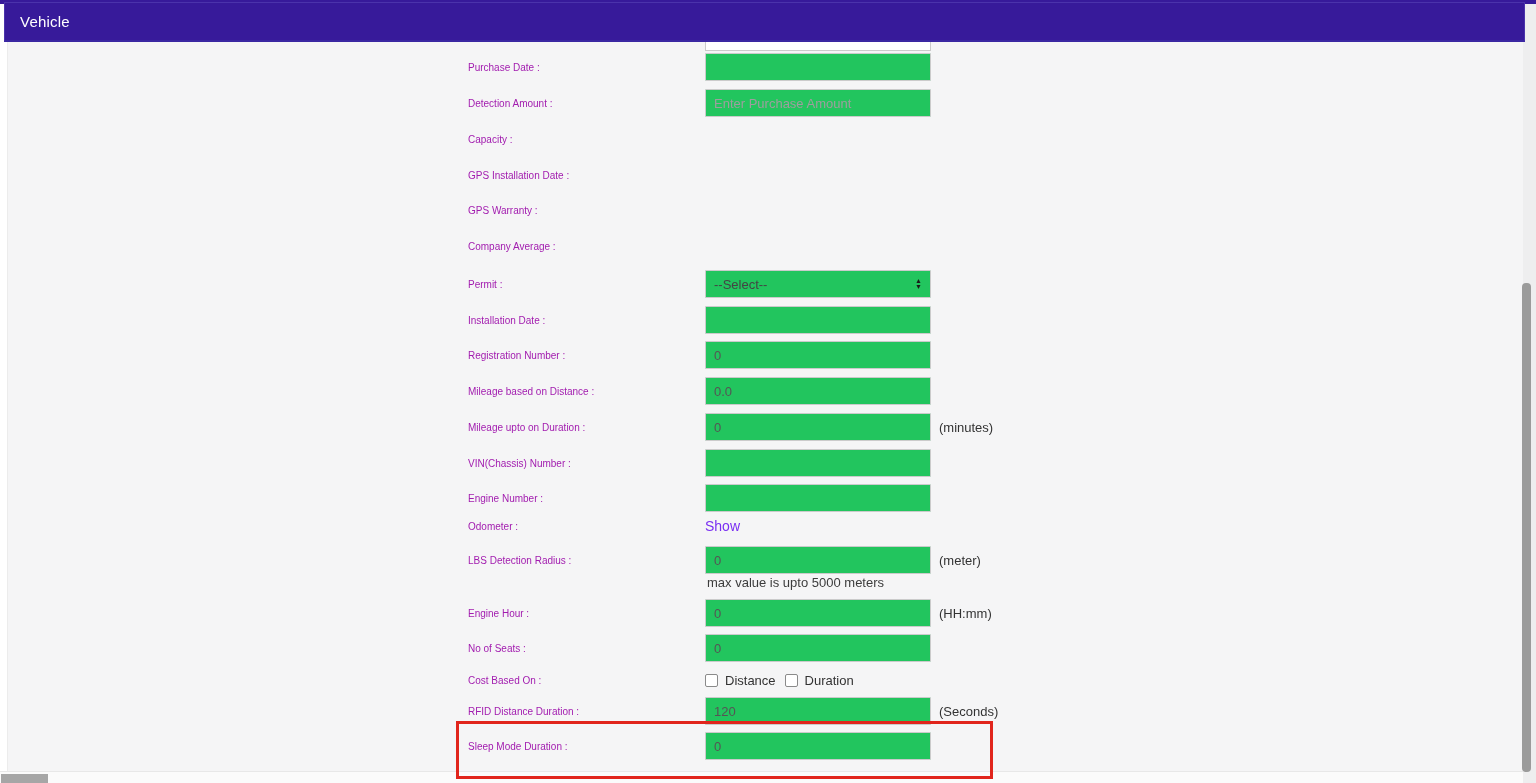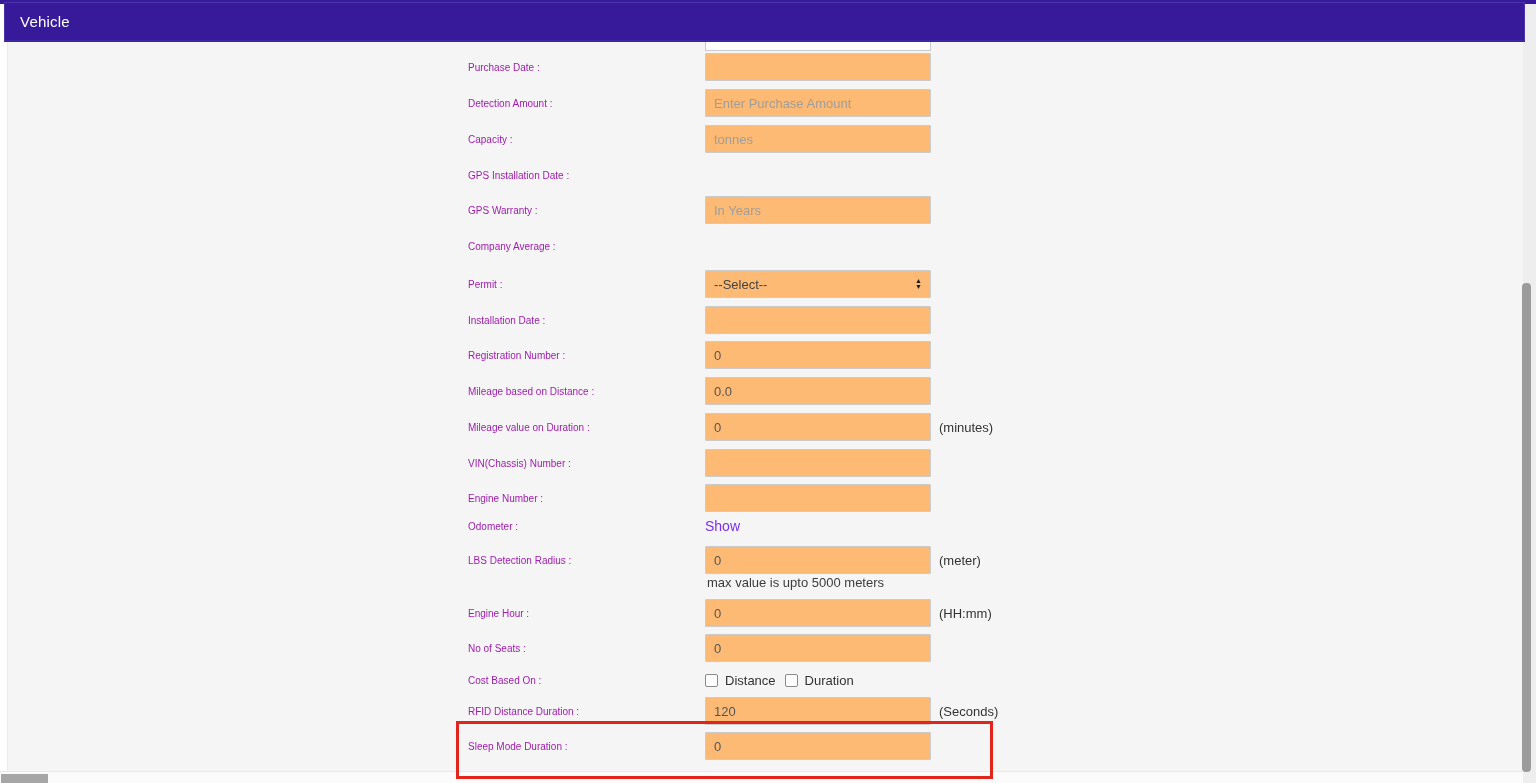--- a/index.html
+++ b/index.html
@@ -42,21 +42,21 @@
 
   .cut-input {
     position: absolute; left: 705px; top: 42px; width: 226px; height: 9px;
     background: #ffffff; border: 1px solid #cbcbcb; border-top: none;
   }
 
   .row { position: absolute; left: 468px; height: 28px; display: flex; align-items: center; }
   .lbl { width: 237px; font-size: 10px; color: #a21caf; flex: none; }
   .inp {
     width: 226px; height: 28px; border: 1px solid #cbcbcb; border-radius: 1px;
-    background: #fdba74; padding: 0 8px; font-size: 13px; color: #555555;
+    background: #22c55e; padding: 0 8px; font-size: 13px; color: #555555;
     font-family: inherit; outline: none;
   }
   .inp::placeholder { color: #9e9e9e; opacity: 1; }
   .unit { margin-left: 8px; font-size: 13px; color: #333333; white-space: nowrap; }
   .selwrap { position: relative; width: 226px; height: 28px; flex: none; }
   select.inp { appearance: none; -webkit-appearance: none; width: 100%; height: 100%; color: #444444; padding-right: 40px; }
   .sel-arrows {
     position: absolute; right: 9px; top: 50%; transform: translateY(-50%);
     display: flex; flex-direction: column; align-items: center; color: #1a1a1a; pointer-events: none;
   }
@@ -93,30 +93,28 @@
   <input class="inp" style="">
 </div>
 
 <div class="row" style="top:89px">
   <span class="lbl">Detection Amount :</span>
   <input class="inp" placeholder="Enter Purchase Amount" style="">
 </div>
 
 <div class="row" style="top:125px">
   <span class="lbl">Capacity :</span>
-  <input class="inp" placeholder="tonnes" style="">
 </div>
 
 <div class="row" style="top:161px">
   <span class="lbl">GPS Installation Date :</span>
 </div>
 
 <div class="row" style="top:196px">
   <span class="lbl">GPS Warranty :</span>
-  <input class="inp" placeholder="In Years" style="">
 </div>
 
 <div class="row" style="top:232px">
   <span class="lbl">Company Average :</span>
 </div>
 
 <div class="row" style="top:270px">
   <span class="lbl">Permit :</span>
   <span class="selwrap">
     <select class="inp">
@@ -138,21 +136,21 @@
   <span class="lbl">Registration Number :</span>
   <input class="inp" value="0" style="">
 </div>
 
 <div class="row" style="top:377px">
   <span class="lbl">Mileage based on Distance :</span>
   <input class="inp" value="0.0" style="">
 </div>
 
 <div class="row" style="top:413px">
-  <span class="lbl">Mileage value on Duration :</span>
+  <span class="lbl">Mileage upto on Duration :</span>
   <input class="inp" value="0" style="">
   <span class="unit">(minutes)</span>
 </div>
 
 <div class="row" style="top:449px">
   <span class="lbl">VIN(Chassis) Number :</span>
   <input class="inp" style="">
 </div>
 
 <div class="row" style="top:484px">

